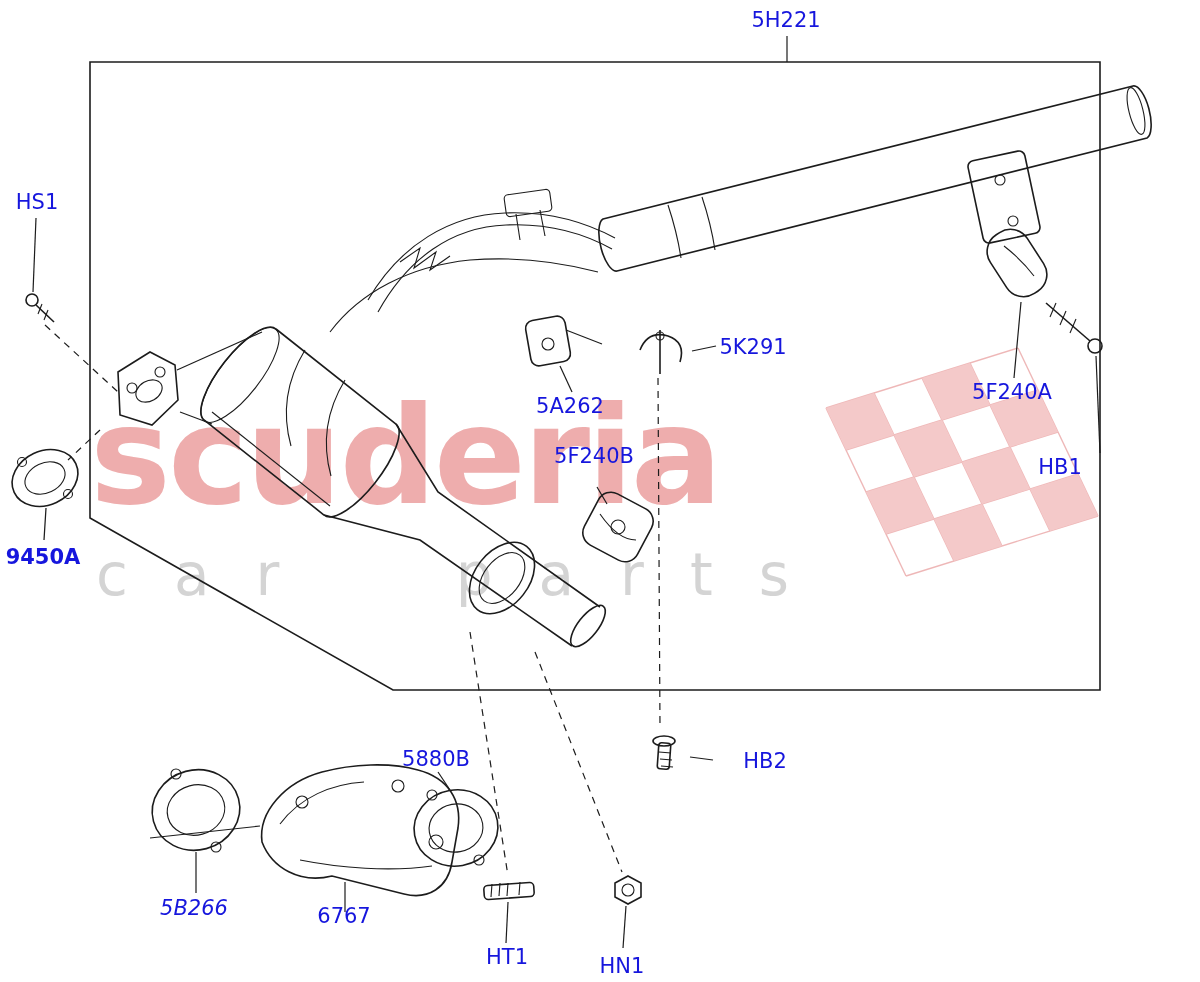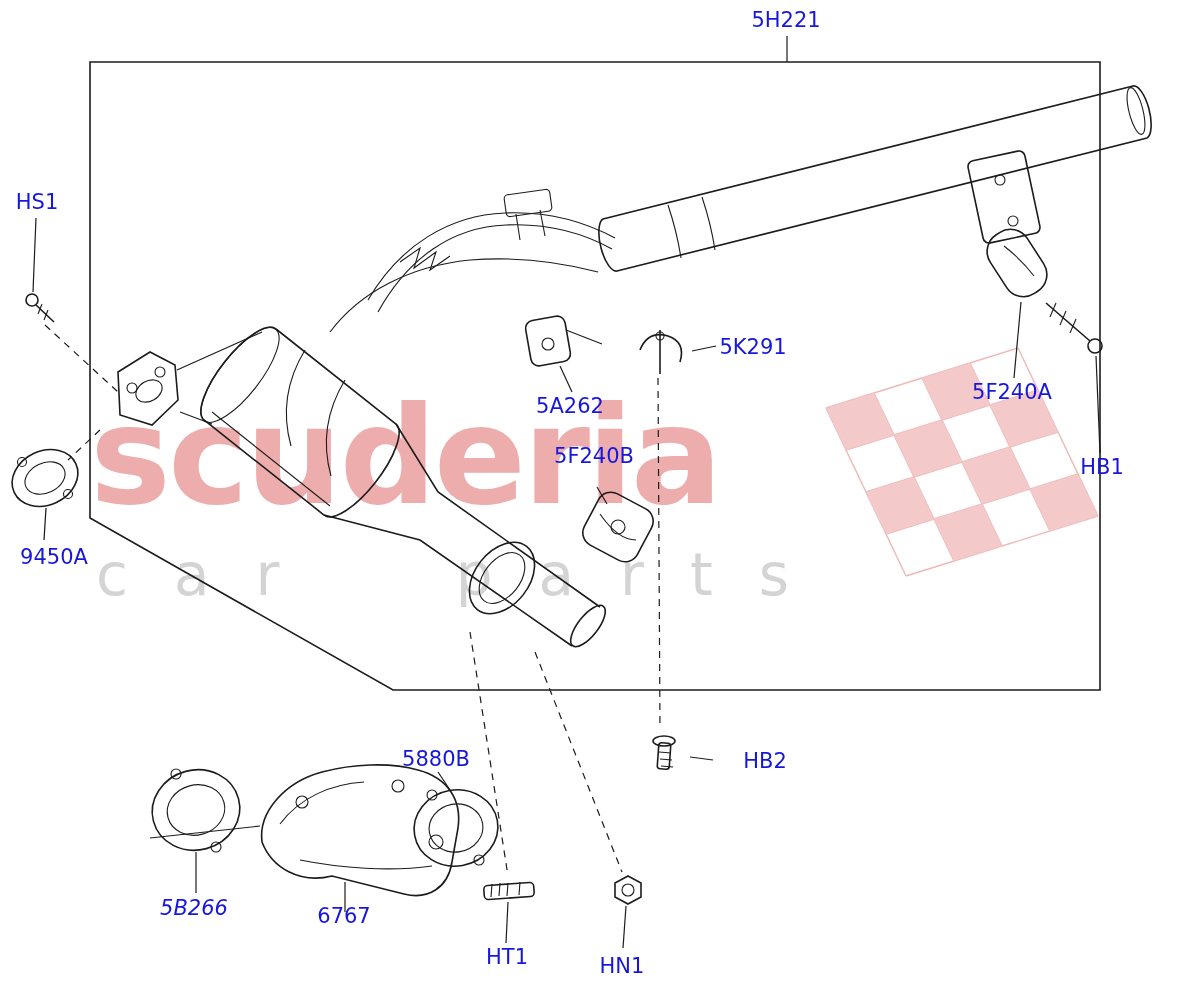--- a/index.html
+++ b/index.html
@@ -210,23 +210,23 @@
       <line class="lead" x1="506" y1="943" x2="508" y2="902"></line>
       <line class="lead" x1="623" y1="948" x2="626" y2="906"></line>
     </g>
   </svg>
 
   <div class="part-label" style="left:786px;top:8px;">5H221</div>
   <div class="part-label" style="left:37px;top:190px;">HS1</div>
   <div class="part-label" style="left:753px;top:335px;">5K291</div>
   <div class="part-label" style="left:570px;top:394px;">5A262</div>
   <div class="part-label" style="left:1012px;top:380px;">5F240A</div>
-  <div class="part-label" style="left:1102px;top:455px;">HB1</div>
+  <div class="part-label" style="left:1060px;top:455px;">HB1</div>
   <div class="part-label" style="left:594px;top:444px;">5F240B</div>
-  <div class="part-label" style="left:54px;top:545px;">9450A</div>
+  <div class="part-label" style="left:43px;top:545px;font-weight:bold;">9450A</div>
   <div class="part-label" style="left:436px;top:747px;">5880B</div>
   <div class="part-label" style="left:741px;top:749px;margin-left:24px;">HB2</div>
   <div class="part-label" style="left:194px;top:896px;font-style:italic;">5B266</div>
   <div class="part-label" style="left:344px;top:904px;">6767</div>
   <div class="part-label" style="left:507px;top:945px;text-align:center;">HT1</div>
   <div class="part-label" style="left:622px;top:954px;">HN1</div>
 
 </div>
 
 </body></html>

